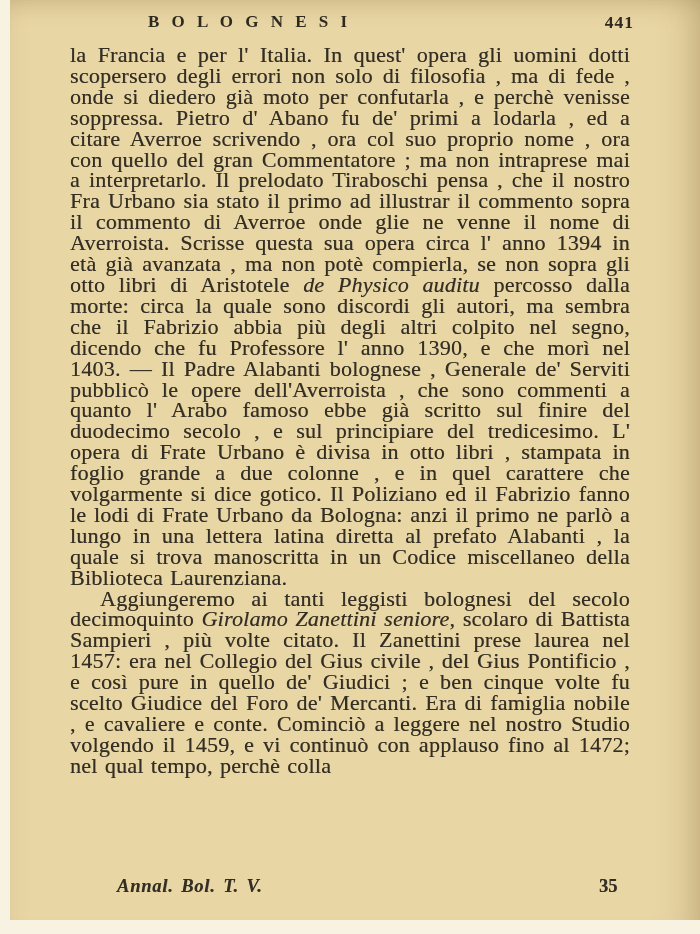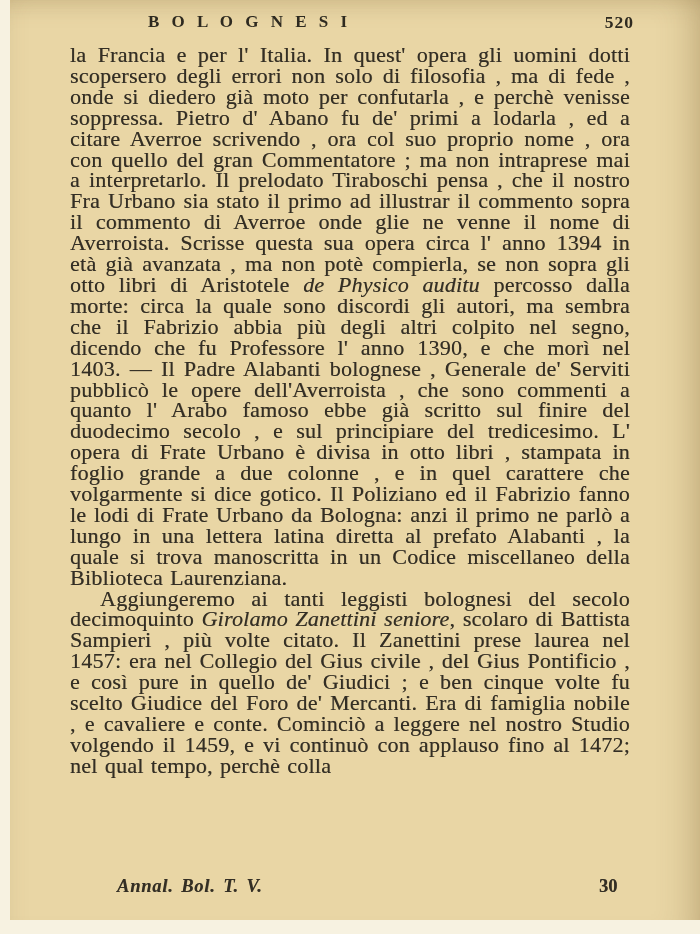--- a/index.html
+++ b/index.html
@@ -106,29 +106,29 @@
 </head>
 <body>
 
 <div class="scan">
 
   <div class="edge-left"></div>
   <div class="edge-bottom"></div>
 
   <header class="running-head">
     <span class="head-title">B O L O G N E S I</span>
-    <span class="head-page">520</span>
+    <span class="head-page">441</span>
   </header>
 
   <main class="text-block">
 
     <p class="para"><span>la Francia e per l' Italia. In quest' opera gli uomini dotti scopersero degli errori non solo di filosofia , ma di fede , onde si diedero già moto per confutarla , e perchè venisse soppressa. Pietro d' Abano fu de' primi a lodarla , ed a citare Averroe scrivendo , ora col suo proprio nome , ora con quello del gran Commentatore ; ma non intraprese mai a interpretarlo. Il prelodato Tiraboschi pensa , che il nostro Fra Urbano sia stato il primo ad illustrar il commento sopra il commento di Averroe onde glie ne venne il nome di Averroista. Scrisse questa sua opera circa l' anno 1394 in età già avanzata , ma non potè compierla, se non sopra gli otto libri di Aristotele </span><i>de Physico auditu</i><span> percosso dalla morte: circa la quale sono discordi gli autori, ma sembra che il Fabrizio abbia più degli altri colpito nel segno, dicendo che fu Professore l' anno 1390, e che morì nel 1403. — Il Padre Alabanti bolognese , Generale de' Serviti pubblicò le opere dell'Averroista , che sono commenti a quanto l' Arabo famoso ebbe già scritto sul finire del duodecimo secolo , e sul principiare del tredicesimo. L' opera di Frate Urbano è divisa in otto libri , stampata in foglio grande a due colonne , e in quel carattere che volgarmente si dice gotico. Il Poliziano ed il Fabrizio fanno le lodi di Frate Urbano da Bologna: anzi il primo ne parlò a lungo in una lettera latina diretta al prefato Alabanti , la quale si trova manoscritta in un Codice miscellaneo della Biblioteca Laurenziana.</span></p>
 
     <p class="para indent"><span>Aggiungeremo ai tanti leggisti bolognesi del secolo decimoquinto </span><i>Girolamo Zanettini seniore</i><span>, scolaro di Battista Sampieri , più volte citato. Il Zanettini prese laurea nel 1457: era nel Collegio del Gius civile , del Gius Pontificio , e così pure in quello de' Giudici ; e ben cinque volte fu scelto Giudice del Foro de' Mercanti. Era di famiglia nobile , e cavaliere e conte. Cominciò a leggere nel nostro Studio volgendo il 1459, e vi continuò con applauso fino al 1472; nel qual tempo, perchè colla</span></p>
 
   </main>
 
   <footer class="foot">
     <span class="foot-cite">Annal. Bol. T. V.</span>
-    <span class="foot-page">30</span>
+    <span class="foot-page">35</span>
   </footer>
 
 </div>
 
 </body></html>

